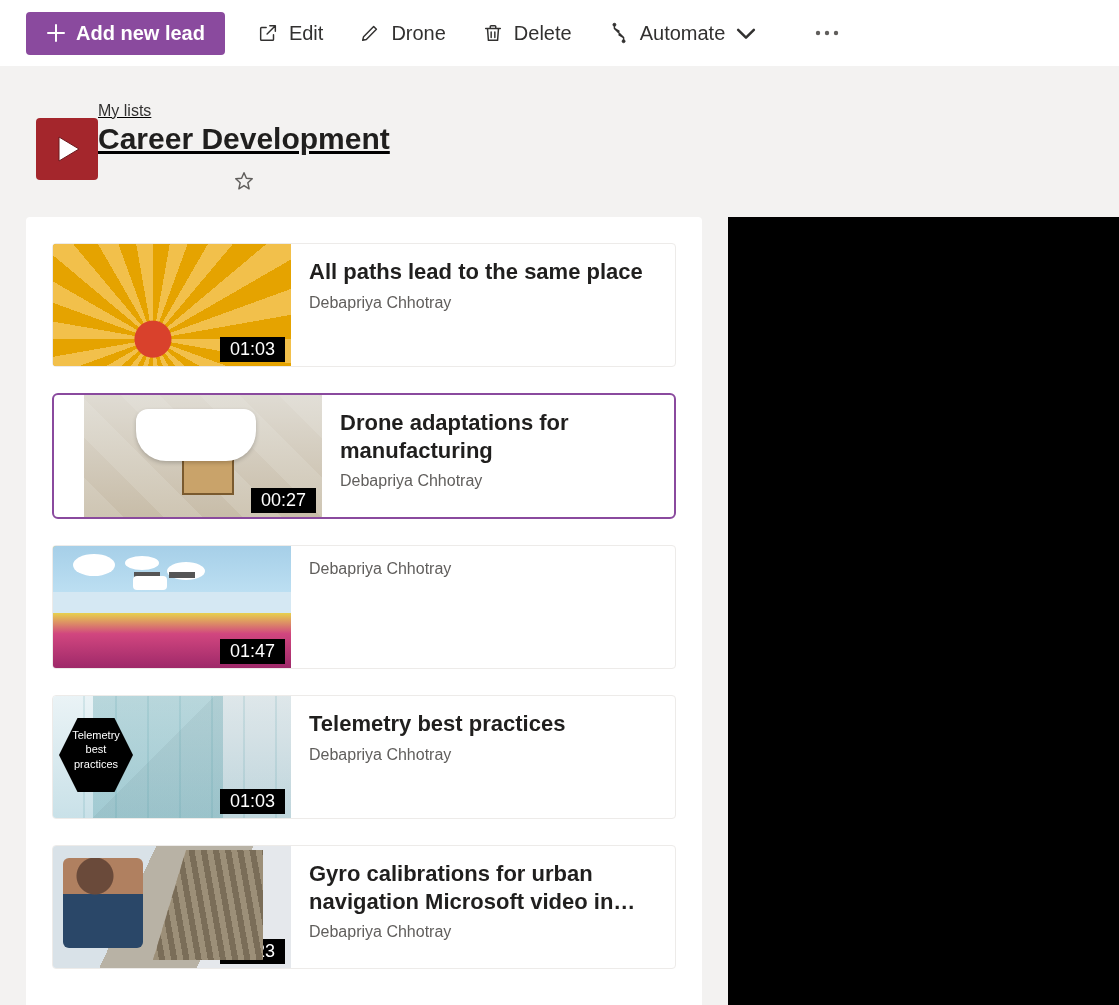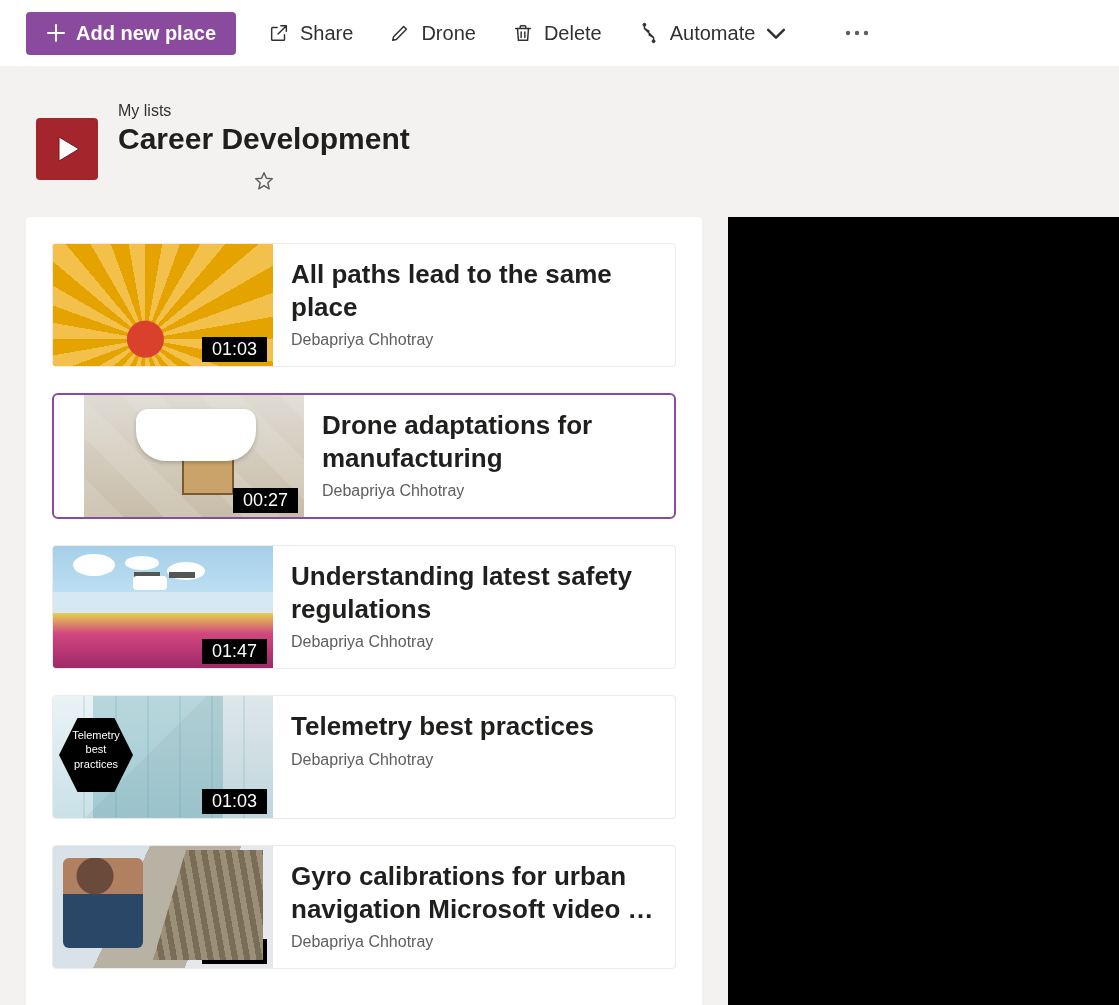--- a/index.html
+++ b/index.html
@@ -48,22 +48,22 @@
   .overflow-btn {
     background: none; border: none; cursor: pointer;
     display:flex; align-items:center; justify-content:center;
     width:40px; height:40px;
     margin-left: 18px;
   }
 
   .header {
     display: flex;
     align-items: center;
-    gap: 20px;
     padding: 36px 56px 22px 36px;
+    text-decoration: underline;
   }
   .header-icon {
     width: 62px; height: 62px;
     background: #a4262c;
     border-radius: 4px;
     display:flex; align-items:center; justify-content:center;
   }
   .header-text { display:flex; flex-direction:column; gap:2px; }
   .breadcrumb { font-size: 16px; color: #323130; }
   .title-row { display:flex; align-items:center; gap:14px;flex-direction:column; }
@@ -88,41 +88,41 @@
     border:1px solid #edebe9;
     border-radius:4px;
     overflow:hidden;
     cursor:pointer;
   }
   .card.selected {
     border: 2px solid #8a4a9e;
     border-radius:6px;
   }
   .thumb {
-    width: 220px;
+    width: 238px;
     height: 122px;
     position: relative;
     flex-shrink: 0;
     background:#ddd;
   }
   .duration-badge {
     position:absolute;
     right:6px; bottom:4px;
     background:#000;
     color:#fff;
     font-size:18px;
     padding:2px 10px;
   }
   .card-body {
     padding: 14px 18px 10px 18px;
     display:flex; flex-direction:column; gap:8px;
     min-width:0;
   }
   .card-title {
-    font-size: 26px;
+    font-size: 22px;
     font-weight:600;
     color:#201f1e;
     line-height:1.25;
     overflow:hidden;
     display:-webkit-box;
     -webkit-line-clamp:2;
     -webkit-box-orient:vertical;
   }
   .card-author {
     font-size:16px;
@@ -210,28 +210,28 @@
   }
 </style>
 </head>
 <body>
 
 <div class="toolbar">
   <button class="btn-primary">
     <svg viewBox="0 0 20 20">
         <path d="M10 2v16M2 10h16" stroke="#fff" stroke-width="2" stroke-linecap="round"></path>
       </svg>
-    <span>Add new place</span>
+    <span>Add new lead</span>
   </button>
 
   <button class="tool-btn">
     <svg viewBox="0 0 24 24" fill="none">
       <path d="M14 4h6v6M20 4l-9 9M18 14v5a1 1 0 0 1-1 1H5a1 1 0 0 1-1-1V7a1 1 0 0 1 1-1h5" stroke-width="1.6" stroke-linecap="round" stroke-linejoin="round"></path>
     </svg>
-    <span>Share</span>
+    <span>Edit</span>
   </button>
 
   <button class="tool-btn">
     <svg viewBox="0 0 24 24" fill="none">
       <path d="M4 20l4-1 11-11-3-3L5 16l-1 4z" stroke-width="1.6" stroke-linejoin="round"></path>
     </svg>
     <span>Drone</span>
   </button>
 
   <button class="tool-btn">
@@ -299,21 +299,20 @@
         <div class="card-body">
           <div class="card-title">Drone adaptations for manufacturing</div>
           <div class="card-author">Debapriya Chhotray</div>
         </div>
       </div>
       <div class="card">
         <div class="thumb thumb3">
           <div class="duration-badge">01:47</div>
         </div>
         <div class="card-body">
-          <div class="card-title">Understanding latest safety regulations</div>
           <div class="card-author">Debapriya Chhotray</div>
         </div>
       </div>
       <div class="card">
         <div class="thumb thumb4">
           <div class="duration-badge">01:03</div>
         </div>
         <div class="card-body">
           <div class="card-title">Telemetry best practices</div>
           <div class="card-author">Debapriya Chhotray</div>

